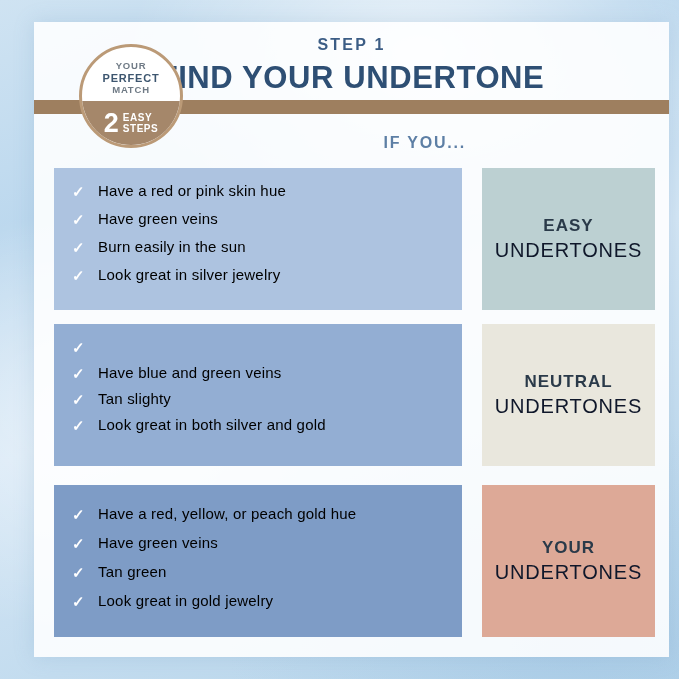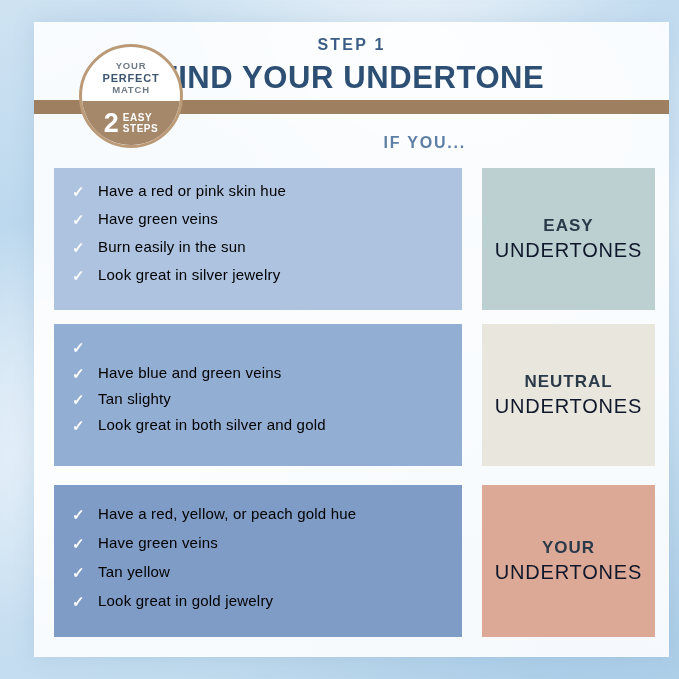--- a/index.html
+++ b/index.html
@@ -295,21 +295,21 @@
       <div class="item">
         <span class="check">✓</span>
         <span class="item-text">Have a red, yellow, or peach gold hue</span>
       </div>
       <div class="item">
         <span class="check">✓</span>
         <span class="item-text">Have green veins</span>
       </div>
       <div class="item">
         <span class="check">✓</span>
-        <span class="item-text">Tan yellow</span>
+        <span class="item-text">Tan green</span>
       </div>
       <div class="item">
         <span class="check">✓</span>
         <span class="item-text">Look great in gold jewelry</span>
       </div>
     </div>
     <div class="result-panel" id="swatch-2" style="background: rgb(221, 169, 151);">
       <div class="result-main">YOUR</div>
       <div class="result-sub">UNDERTONES</div>
     </div>

